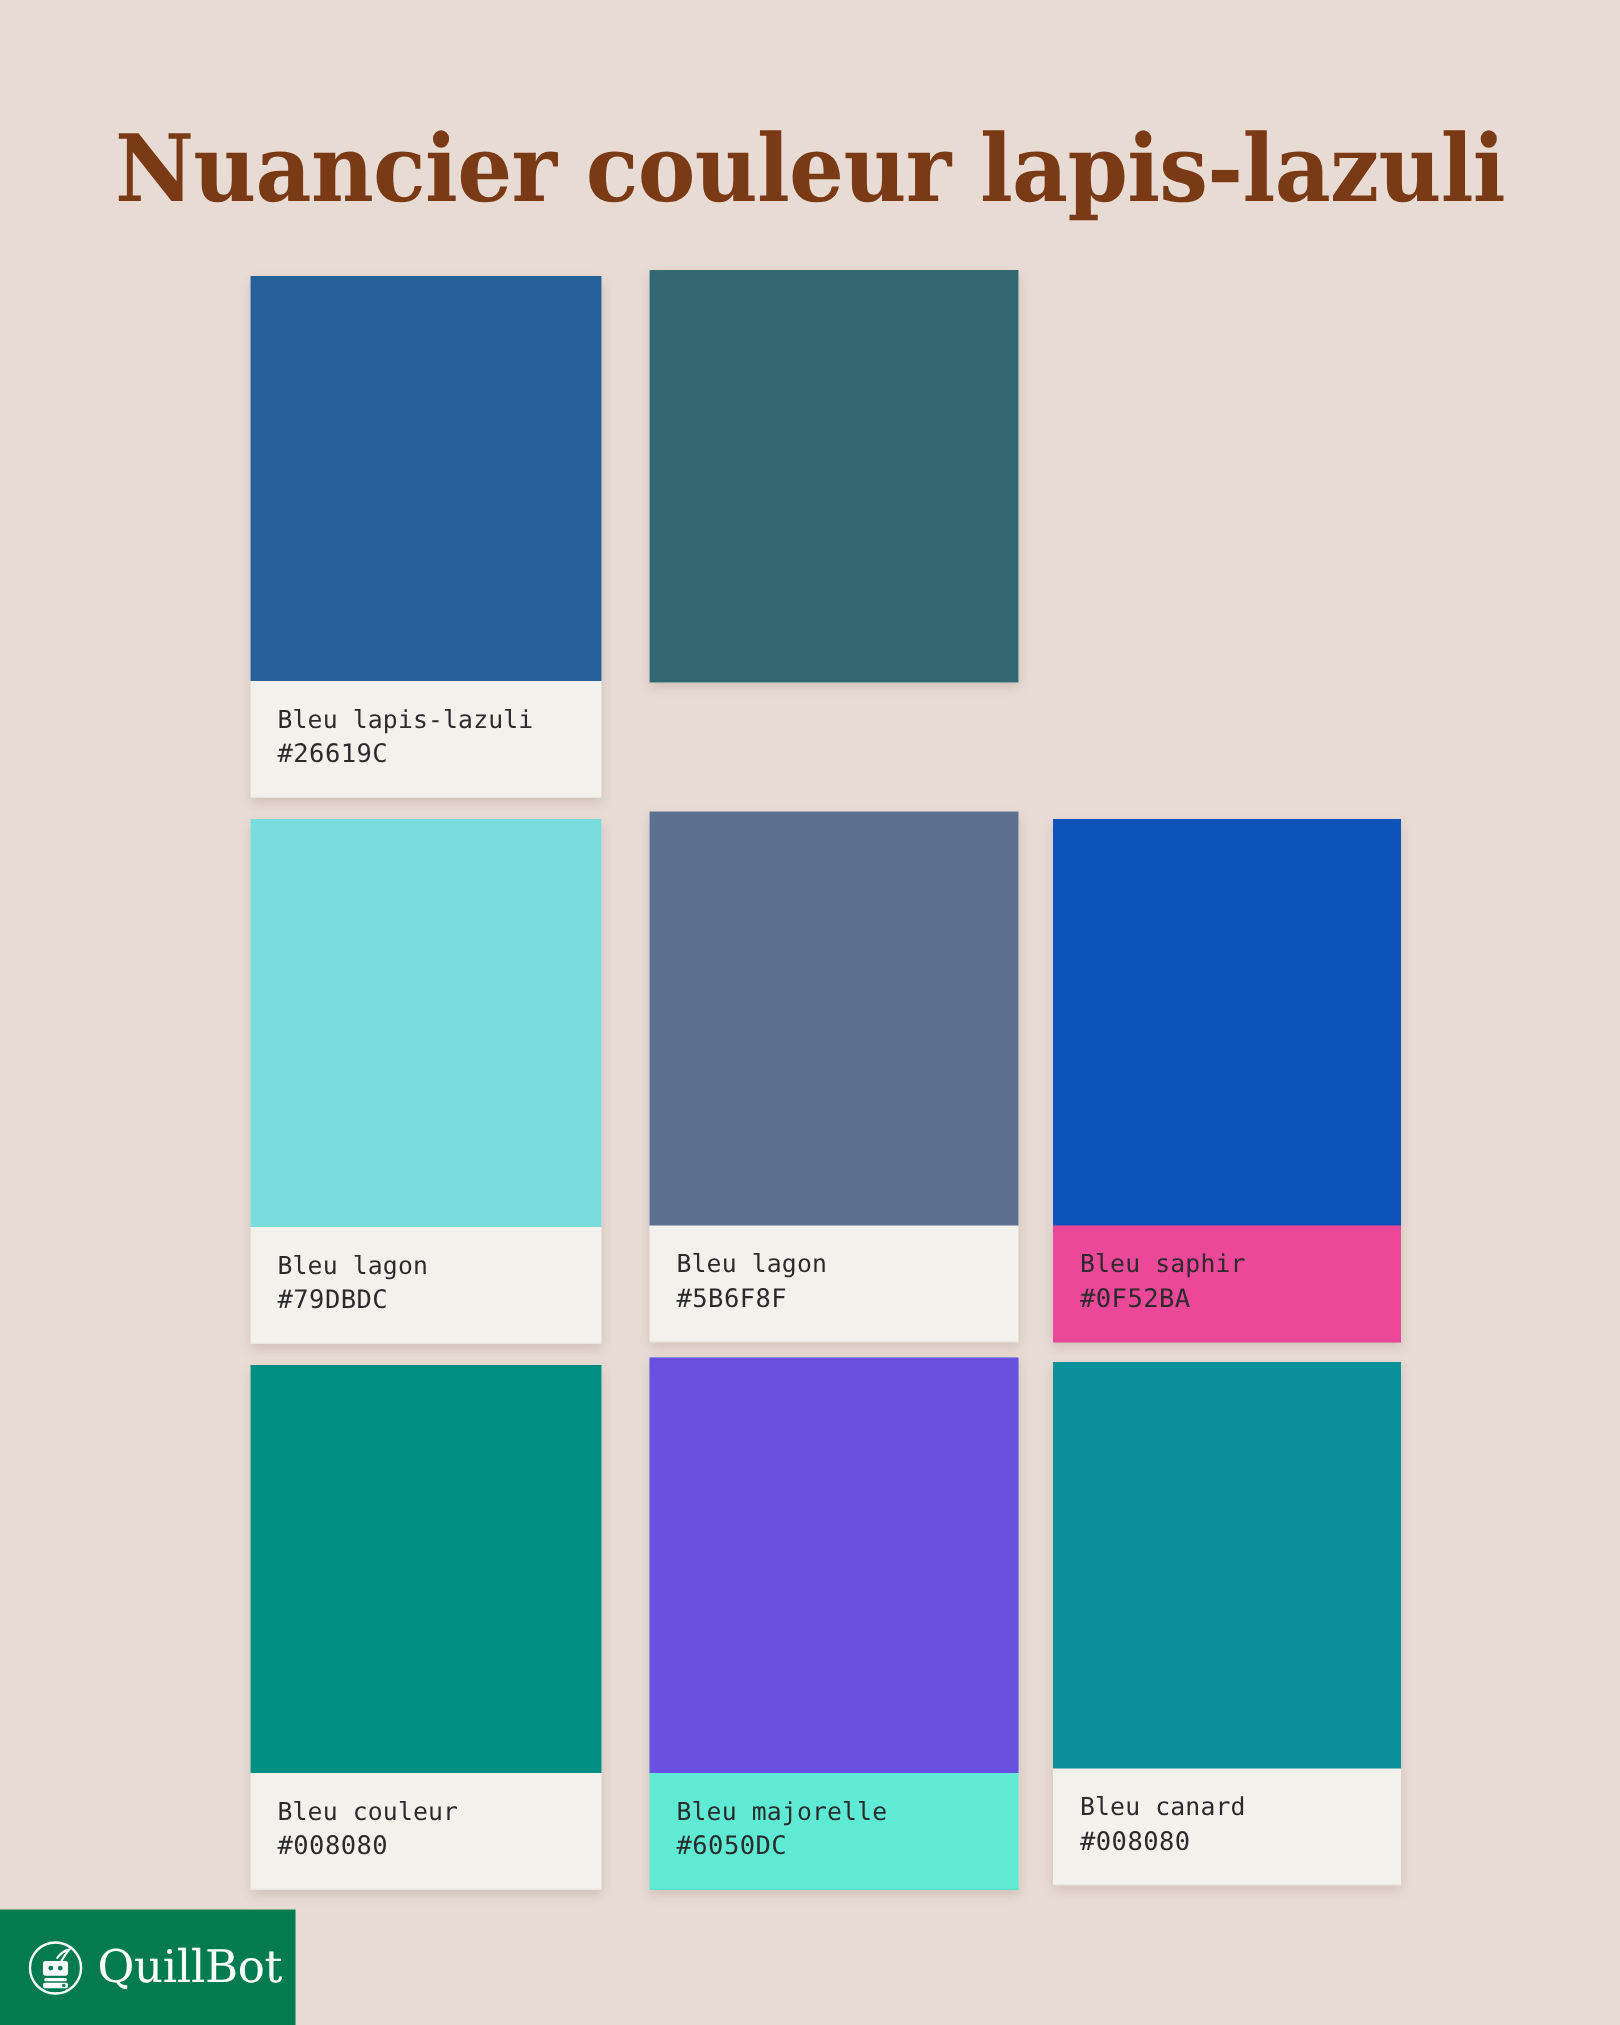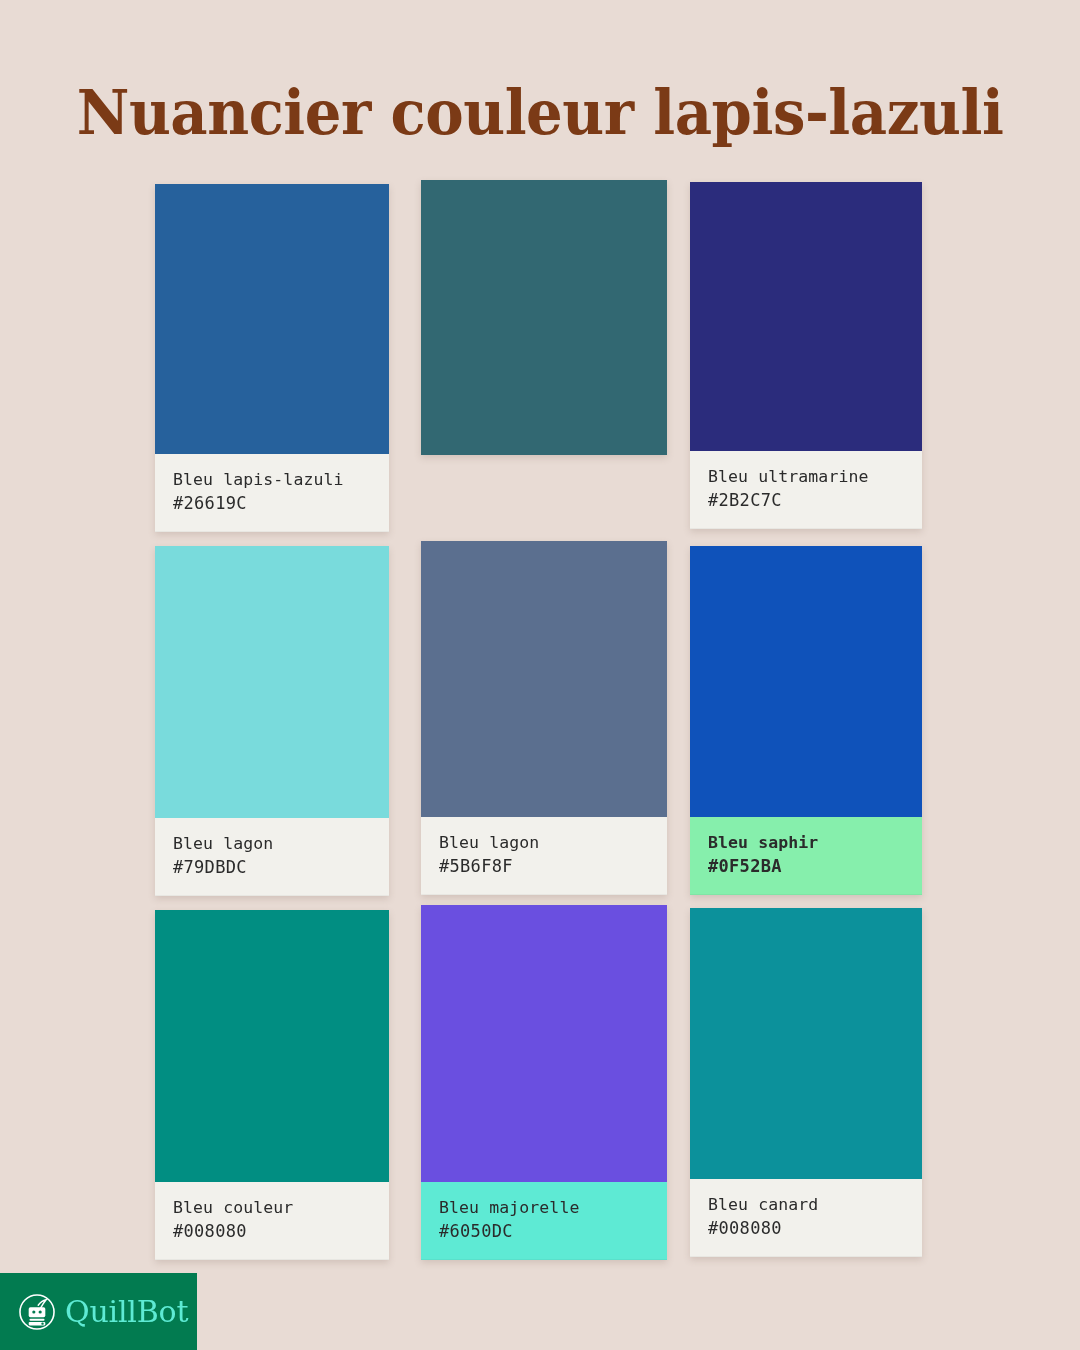--- a/index.html
+++ b/index.html
@@ -28,21 +28,21 @@
     letter-spacing: -0.5px;
     color: #7b3a16;
     transform: scaleX(0.93);
     transform-origin: center center;
     white-space: nowrap;
   }
 
   
   #swatch-grid {
     position: absolute;
-    left: 0;
+    left: 12px;
     top: 0;
     width: 1060px;
     height: 1280px;
   }
 
   .swatch-card {
     position: absolute;
     background: #f2f1ec;
     box-shadow: 0 3px 7px rgba(120, 95, 85, 0.20);
   }
@@ -118,21 +118,21 @@
     box-sizing: border-box;
   }
   #quillbot-logo .logo-mark {
     width: 38px;
     height: 38px;
     flex: 0 0 38px;
   }
   #quillbot-logo .logo-wordmark {
     font-family: "DejaVu Serif", "Liberation Serif", serif;
     font-size: 30px;
-    color: #5eead4;
+    color: #ffffff;
     letter-spacing: -0.2px;
     line-height: 1;
   }
 </style>
 </head>
 <body style="background-color: rgb(232, 219, 212);">
 
 <div id="poster-title" style="color: rgb(123, 58, 22);">Nuancier couleur lapis-lazuli</div>
 
 <div id="swatch-grid">
@@ -142,45 +142,38 @@
     <div class="swatch-caption">
       <div class="swatch-name">Bleu lapis-lazuli</div>
       <div class="swatch-hex">#26619C</div>
     </div>
   </div>
 
   <div class="swatch-card col-2 r1c2" style="background-color: rgb(242, 241, 236);">
     <div class="swatch-color" style="background-color: rgb(50, 104, 114);"></div>
   </div>
 
-  <div class="swatch-card col-3 r1c3" style="background-color: rgb(242, 241, 236);">
-    <div class="swatch-color" style="background-color: rgb(43, 44, 124);"></div>
-    <div class="swatch-caption">
-      <div class="swatch-name">Bleu ultramarine</div>
-      <div class="swatch-hex">#2B2C7C</div>
-    </div>
-  </div>
 
   <div class="swatch-card col-1 r2c1" style="background-color: rgb(242, 241, 236);">
     <div class="swatch-color" style="background-color: rgb(121, 219, 220);"></div>
     <div class="swatch-caption">
       <div class="swatch-name">Bleu lagon</div>
       <div class="swatch-hex">#79DBDC</div>
     </div>
   </div>
 
   <div class="swatch-card col-2 r2c2" style="background-color: rgb(242, 241, 236);">
     <div class="swatch-color" style="background-color: rgb(91, 111, 143);"></div>
     <div class="swatch-caption">
       <div class="swatch-name">Bleu lagon</div>
       <div class="swatch-hex">#5B6F8F</div>
     </div>
   </div>
 
-  <div class="swatch-card col-3 r2c3" style="background-color: #86efac; font-weight: bold;">
+  <div class="swatch-card col-3 r2c3" style="background-color: #ec4899;">
     <div class="swatch-color" style="background-color: rgb(15, 82, 186);"></div>
     <div class="swatch-caption">
       <div class="swatch-name">Bleu saphir</div>
       <div class="swatch-hex">#0F52BA</div>
     </div>
   </div>
 
   <div class="swatch-card col-1 r3c1" style="background-color: rgb(242, 241, 236);">
     <div class="swatch-color" style="background-color: rgb(1, 142, 130);"></div>
     <div class="swatch-caption">

